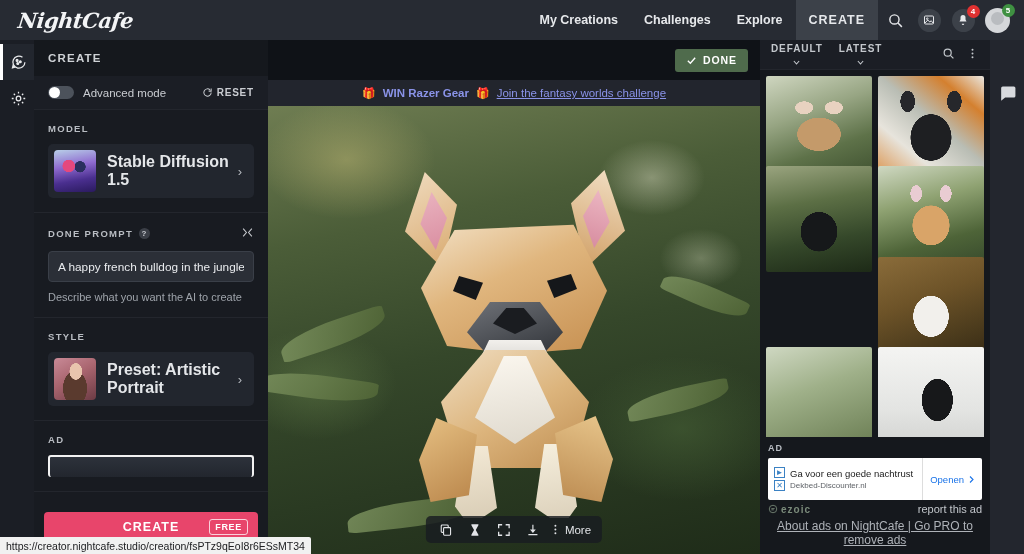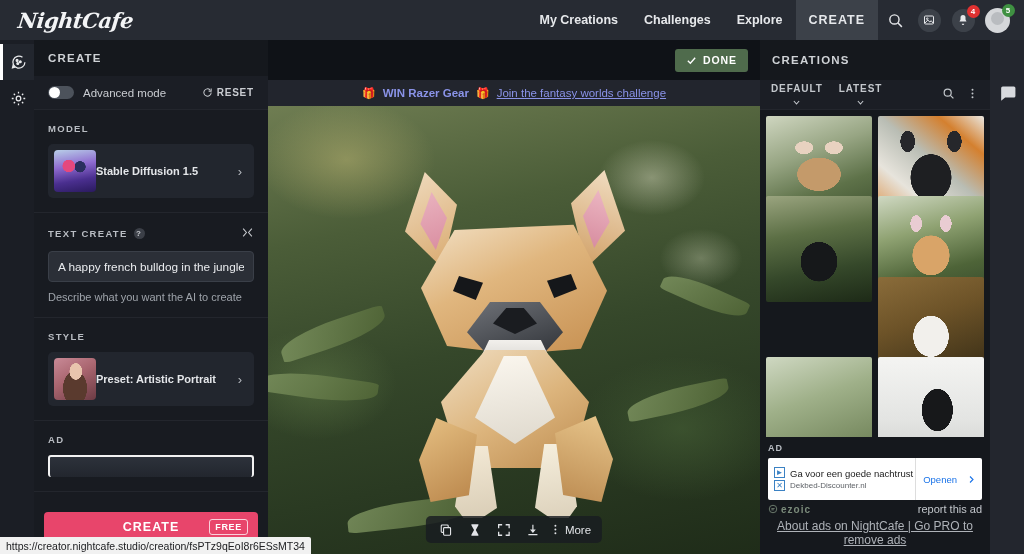--- a/index.html
+++ b/index.html
@@ -121,21 +121,21 @@
       radial-gradient(circle at 35% 38%, #e4487e 0 16%, transparent 17%),
       radial-gradient(circle at 62% 40%, #2a2f5e 0 15%, transparent 16%),
       linear-gradient(170deg, #b8cfe8 0%, #8f6bd0 38%, #4a2f8f 70%, #2a1a5e 100%);
   }
   .thumb-style {
     background:
       radial-gradient(ellipse at 52% 32%, #e8c4ad 0 20%, transparent 21%),
       radial-gradient(ellipse at 50% 72%, #5a3a2e 0 40%, transparent 41%),
       linear-gradient(150deg, #c98a97 0%, #a9656f 45%, #6c3b44 100%);
   }
-  .card-label { color: #e4e6e9; font-size: 11px; font-weight: bold; flex: 1; }
+  .card-label { color: #e4e6e9; font-size: 16px; font-weight: bold; margin-left: 11px; flex: 1; }
   .chev { color: #b5b9bf; font-size: 13px; padding-right: 6px; }
   .prompt-input {
     width: 100%; height: 31px; background: #2b2f37;
     border: 1px solid #3a3f48; border-radius: 4px;
     color: #e9ebee; font-size: 11.8px; padding: 0 9px;
     font-family: "Liberation Sans", sans-serif;
   }
   .hint { color: #9ea3aa; font-size: 11px; margin-top: 9px; }
   .ad-box {
     margin-top: 4px; height: 22px; border-radius: 3px;
@@ -249,21 +249,21 @@
       radial-gradient(ellipse 22% 30% at 56% 50%, #17181a 0 66%, transparent 67%),
       linear-gradient(180deg,#f4f4f2 0%,#e3e4e2 60%,#cfd0ce 100%); }
   .rp-ad { flex: 0 0 auto; background: #15181d; padding: 6px 8px 7px; }
   .rp-ad-label { color: #b9bdc3; font-size: 9px; font-weight: bold; letter-spacing: 1.1px; margin-bottom: 5px; }
   .ad-card { background: #fff; border-radius: 2px; display: flex; align-items: center; height: 42px; padding: 0 6px; }
   .ad-icons { display: flex; flex-direction: column; gap: 2px; margin-right: 5px; }
   .ad-ico { width: 11px; height: 11px; border: 1px solid #3b82c4; color: #3b82c4; font-size: 8px; display: flex; align-items: center; justify-content: center; }
   .ad-text { flex: 1; }
   .ad-t1 { color: #1a1a1a; font-size: 9.5px; line-height: 11px; }
   .ad-t2 { color: #5f6368; font-size: 8px; margin-top: 2px; }
-  .ad-open { color: #1a73e8; font-size: 9.5px; display: flex; align-items: center; gap: 10px; border-left: 1px solid #ddd; padding-left: 7px; height: 100%; }
+  .ad-open { color: #1a73e8; font-size: 9.5px; display: flex; align-items: center; gap: 3px; border-left: 1px solid #ddd; padding-left: 7px; height: 100%; }
   .ad-foot { display: flex; align-items: center; margin-top: 3px; }
   .ezoic { color: #7a8a7a; font-size: 10px; font-weight: bold; letter-spacing: 1px; display: flex; align-items: center; gap: 3px; }
   .report { margin-left: auto; color: #c3c7cc; font-size: 11px; text-align: center; }
   .ad-links { text-align: center; margin-top: 4px; color: #aeb2b8; font-size: 12px; text-decoration: underline; }
 
   
   .farrail { width: 34px; flex: 0 0 34px; background: #23262e; padding-top: 44px; display: flex; flex-direction: column; align-items: center; }
   .chat-ico { color: #d8dade; }
 
   
@@ -360,21 +360,21 @@
           </div>
           <div class="card">
             <div class="card-thumb thumb-model"></div>
             <span class="card-label">Stable Diffusion 1.5</span>
             <span class="chev">›</span>
           </div>
         </div>
 
         <div class="sec">
           <div class="sec-title">
-            <span>TEXT CREATE</span>
+            <span>DONE PROMPT</span>
             <span class="qmark">?</span>
             <span class="shuffle">
               <svg width="13" height="13" viewBox="0 0 24 24" fill="none" stroke="#c6c9ce" stroke-width="2">
                 <path d="M4 5l6 7-6 7"></path>
                   <path d="M20 5l-6 7 6 7"></path>
               </svg>
             </span>
           </div>
           <input class="prompt-input" type="text" value="A happy french bulldog in the jungle" style="">
           <div class="hint">Describe what you want the AI to create</div>
@@ -488,23 +488,20 @@
                   <circle cx="12" cy="19" r="1.8"></circle>
               </svg>
               <span>More</span>
             </div>
           </div>
         </div>
       </div>
     </div>
 
     <div class="rightpanel">
-      <div class="rp-head">
-        <span class="rp-title">CREATIONS</span>
-      </div>
       <div class="rp-filters">
         <span class="filter">
           <span>DEFAULT</span>
           <svg width="9" height="9" viewBox="0 0 24 24" fill="none" stroke="#c3c7cc" stroke-width="3">
               <path d="M5 8l7 8 7-8"></path>
             </svg>
         </span>
         <span class="filter">
           <span>LATEST</span>
           <svg width="9" height="9" viewBox="0 0 24 24" fill="none" stroke="#c3c7cc" stroke-width="3">

